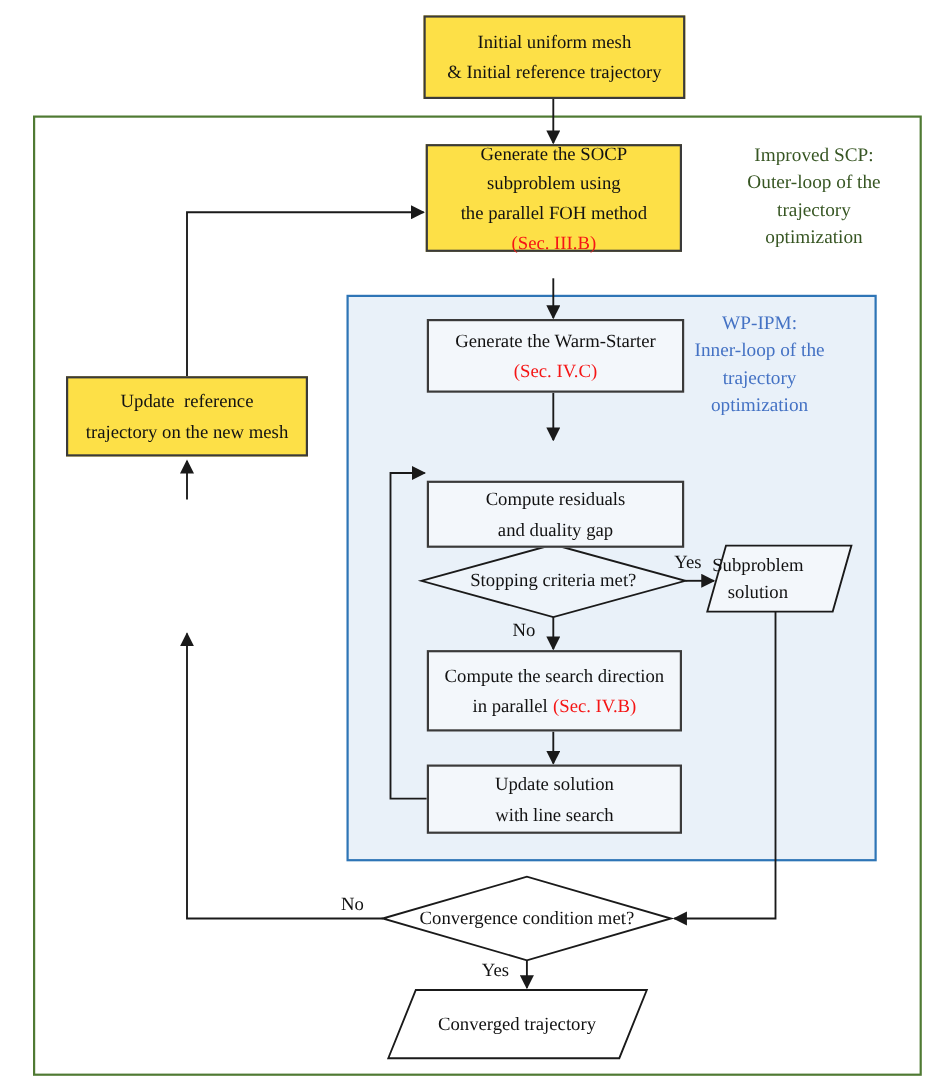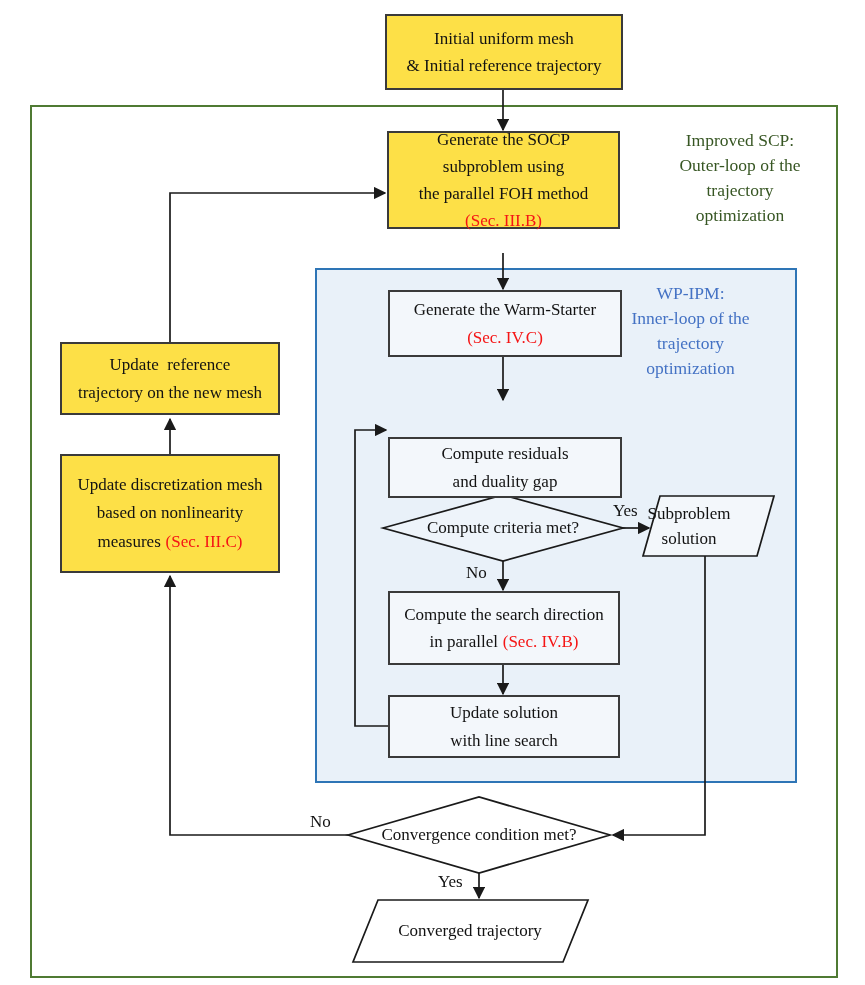--- a/index.html
+++ b/index.html
@@ -97,21 +97,21 @@
     <span>Generate the Warm-Starter</span>
     <span class="red">(Sec. IV.C)</span>
   </div>
 
   <div class="abs node tint" style="left:388px;top:401px;width:234px;height:61px;margin-top:36px;">
     <span>Compute residuals</span>
     <span>and duality gap</span>
   </div>
 
   <div class="abs shape-label" style="left:383px;top:518px;width:240px;height:20px;">
-    <span>Compute criteria met?</span>
+    <span>Stopping criteria met?</span>
   </div>
 
   <div class="abs shape-label" style="left:629px;top:500px;width:120px;height:52px;line-height:1.5;">
     <span>Subproblem</span>
     <span>solution</span>
   </div>
 
   <div class="abs node tint" style="left:388px;top:591px;width:232px;height:74px;">
     <span>Compute the search direction</span>
     <span>
@@ -122,27 +122,20 @@
   <div class="abs node tint" style="left:388px;top:695px;width:232px;height:63px;">
     <span>Update solution</span>
     <span>with line search</span>
   </div>
 
   <div class="abs node" style="left:60px;top:342px;width:220px;height:73px;">
     <span class="pre">Update  reference</span>
     <span>trajectory on the new mesh</span>
   </div>
 
-  <div class="abs node" style="left:60px;top:454px;width:220px;height:119px;line-height:1.65;">
-    <span>Update discretization mesh</span>
-    <span>based on nonlinearity</span>
-    <span>
-      <span>measures</span><span class="red-inline">(Sec. III.C)</span>
-    </span>
-  </div>
 
   <div class="abs shape-label" style="left:359px;top:825px;width:240px;height:20px;">
     <span>Convergence condition met?</span>
   </div>
 
   <div class="abs shape-label" style="left:370px;top:920px;width:200px;height:22px;">
     <span>Converged trajectory</span>
   </div>
 
   <div class="abs edge-label" style="left:613px;top:501px;">Yes</div>

